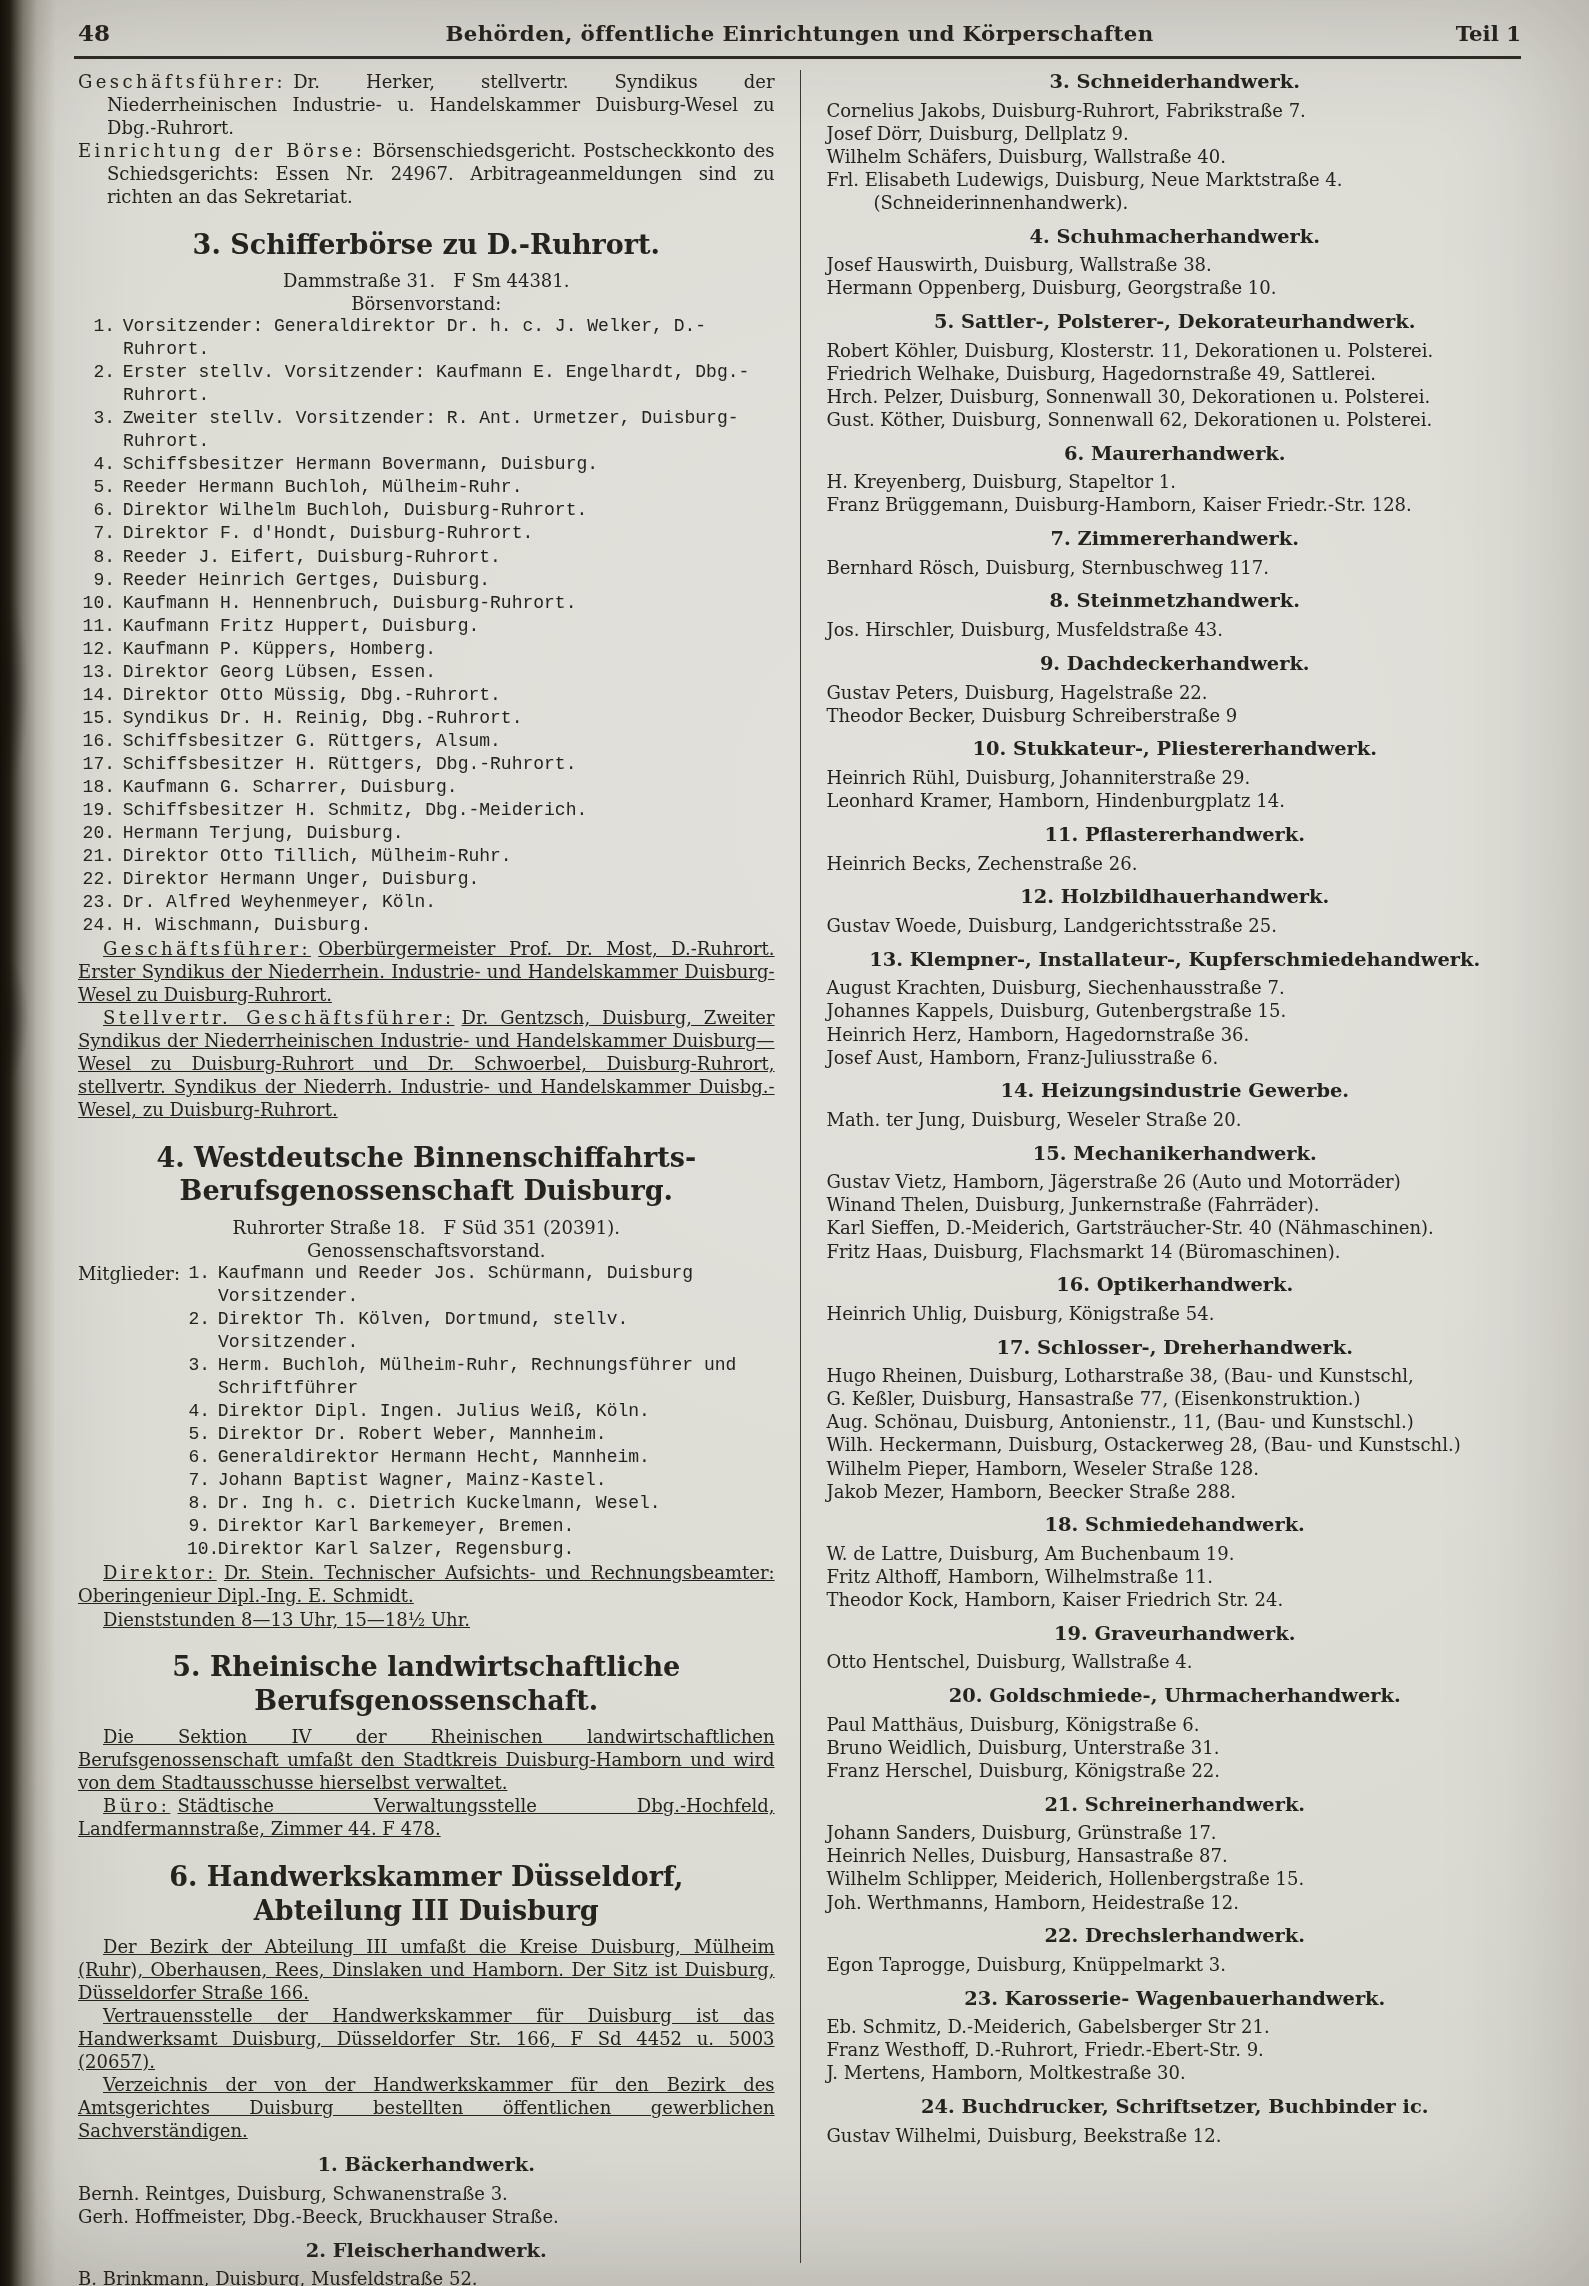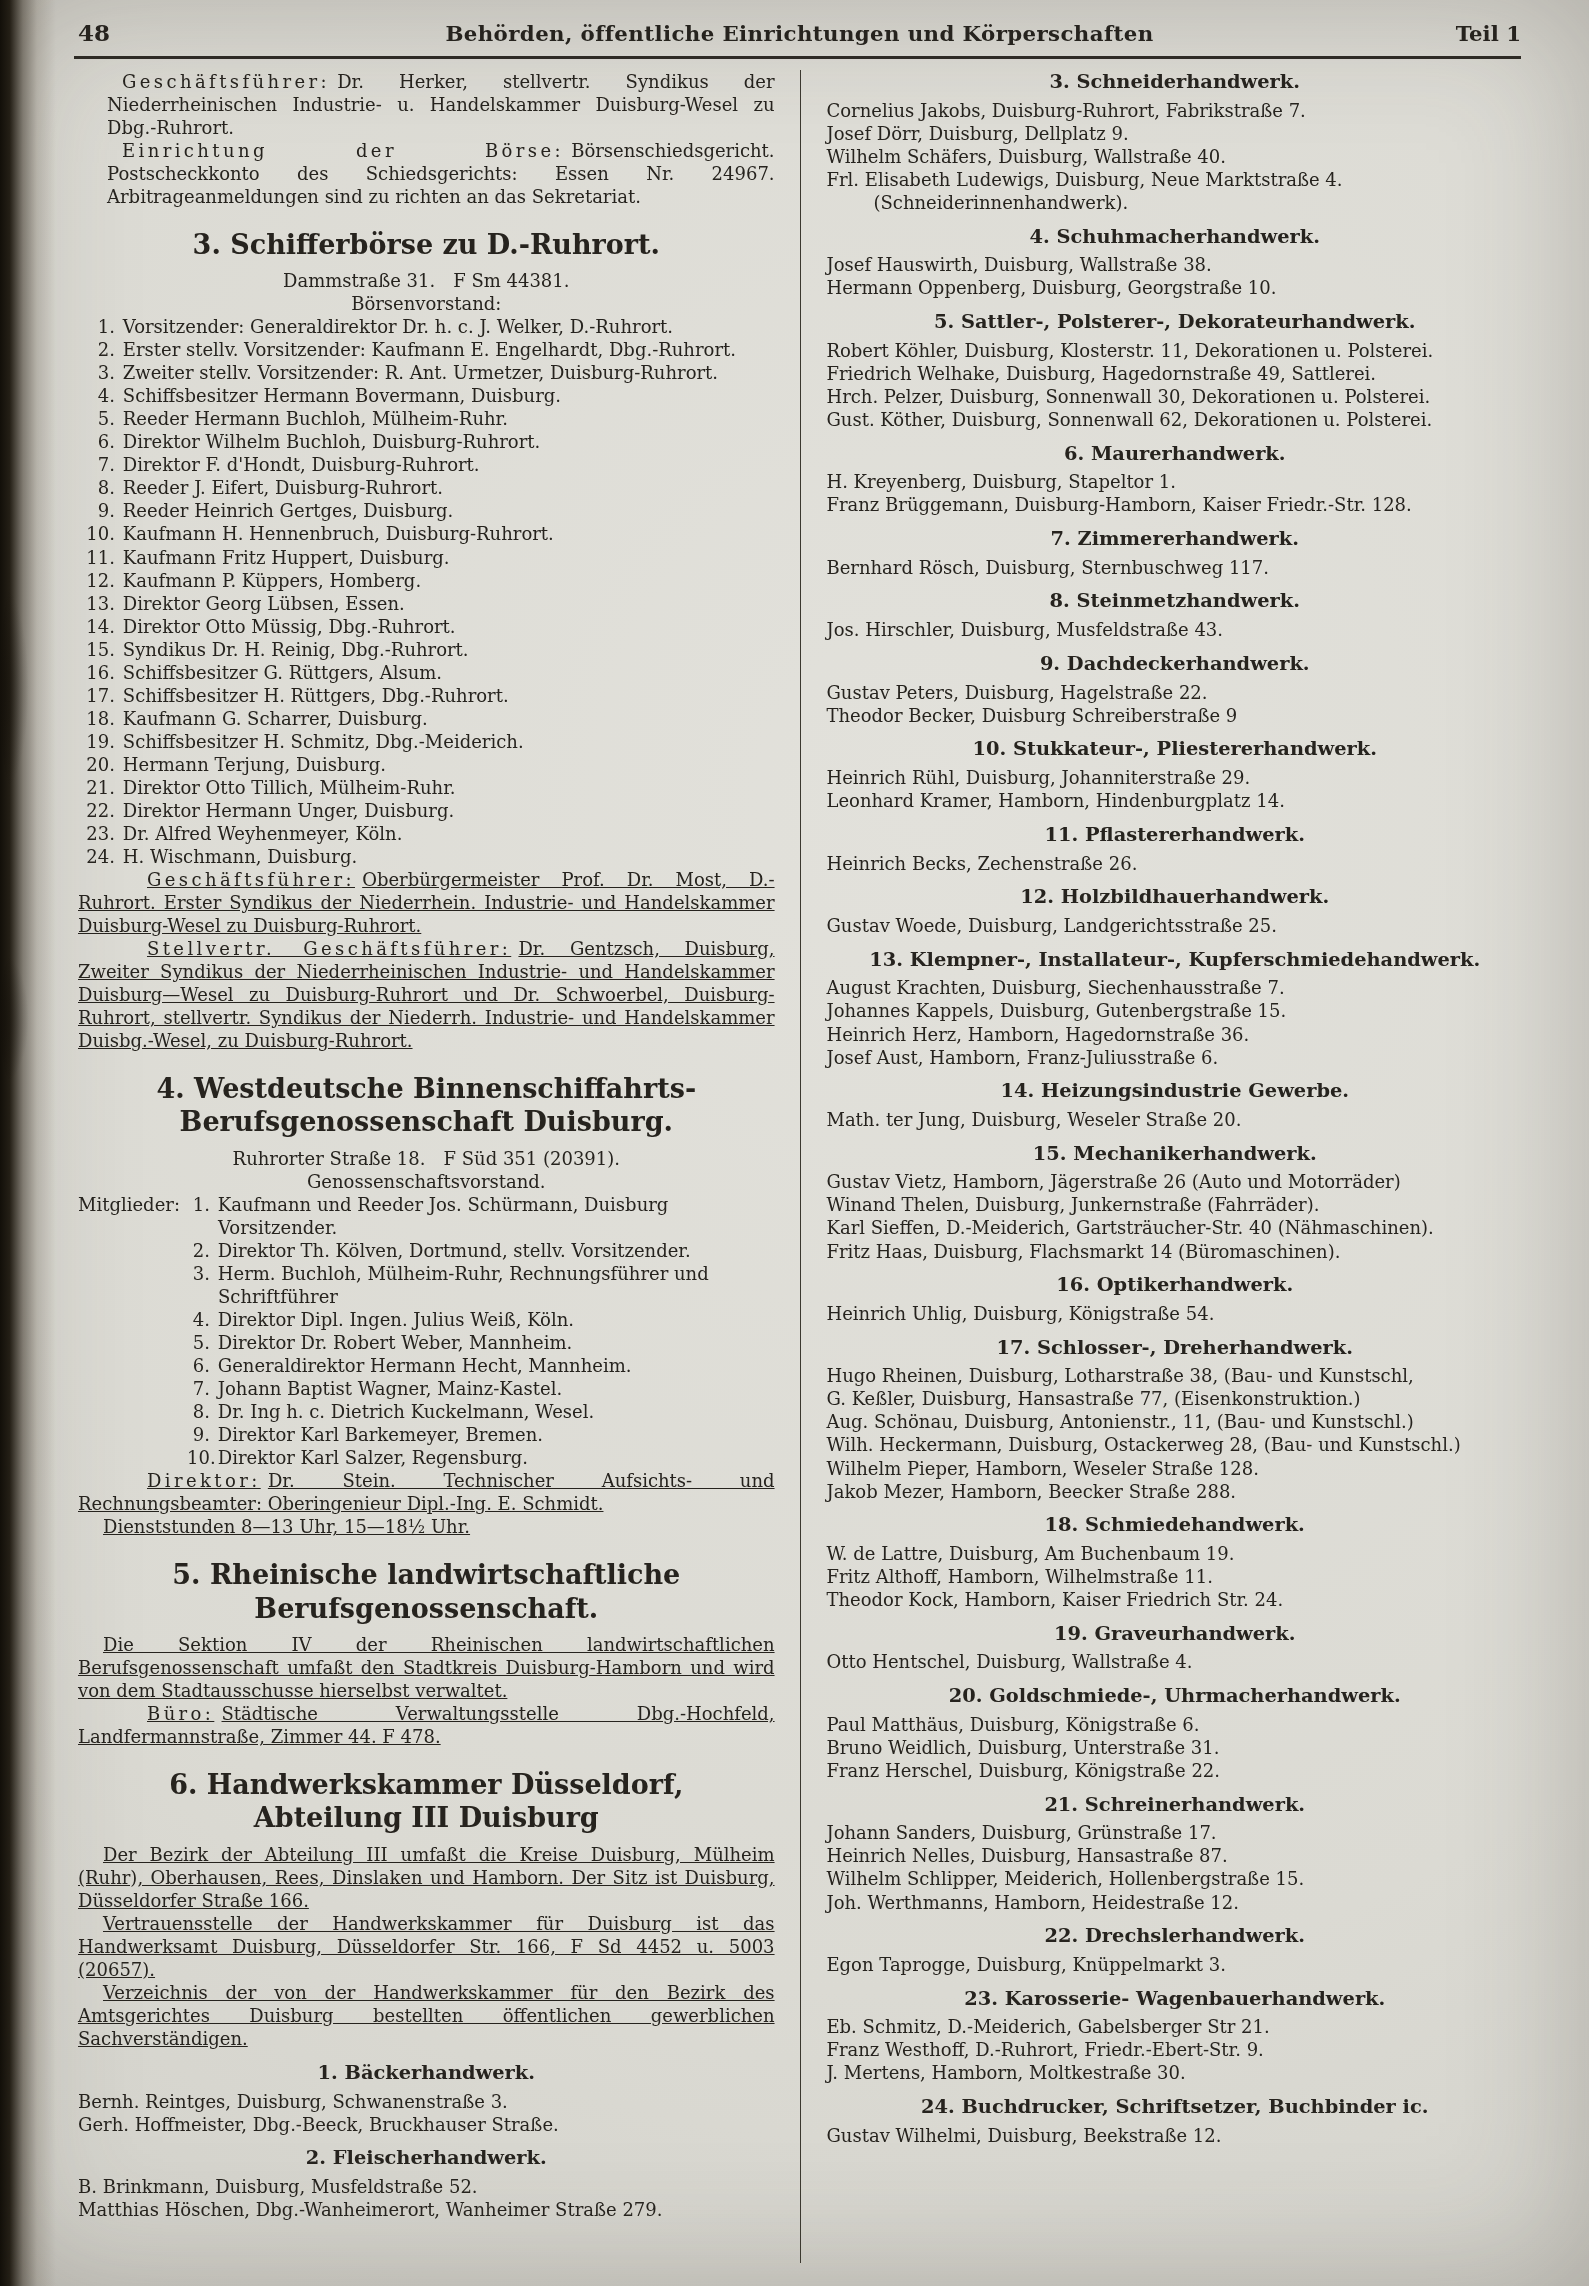--- a/index.html
+++ b/index.html
@@ -52,23 +52,23 @@
     margin:19.4px 29px 7.8px; text-indent:0;
   }
   .h2 {
     text-align:center; font-weight:bold; font-size:19.4px;
     margin:10.7px 0 3.9px; text-indent:0;
   }
   .c { text-align:center; text-indent:0; }
 
   .p  { text-indent:25px;text-decoration:underline; }
   .pl { padding-left:29px; text-indent:-29px; }
-  .sperr { letter-spacing:3.4px; margin-right:.4em;margin-left:44px; }
-
-  .li { padding-left:45px; text-indent:-45px; text-align:left; }
+  .sperr { letter-spacing:3.4px; margin-right:.4em; }
+
+  .li { padding-left:45px; text-indent:-45px; text-align:left;font-family:Liberation Mono, monospace; }
   .li .num { display:inline-block; width:37px; text-align:right; text-indent:0; margin-right:7.8px; }
 
   .ml { display:flex; }
   .ml .mlabel { flex:none; width:109px; text-align:left; }
   .ml .mlist  { flex:1; }
   .ml .li { padding-left:31px; text-indent:-31px; }
   .ml .li .num { width:23px; margin-right:7.8px; }
 
   .e  { padding-left:33px; text-indent:-33px; text-align:left; }
   .e2 { padding-left:47px; text-align:left; }

